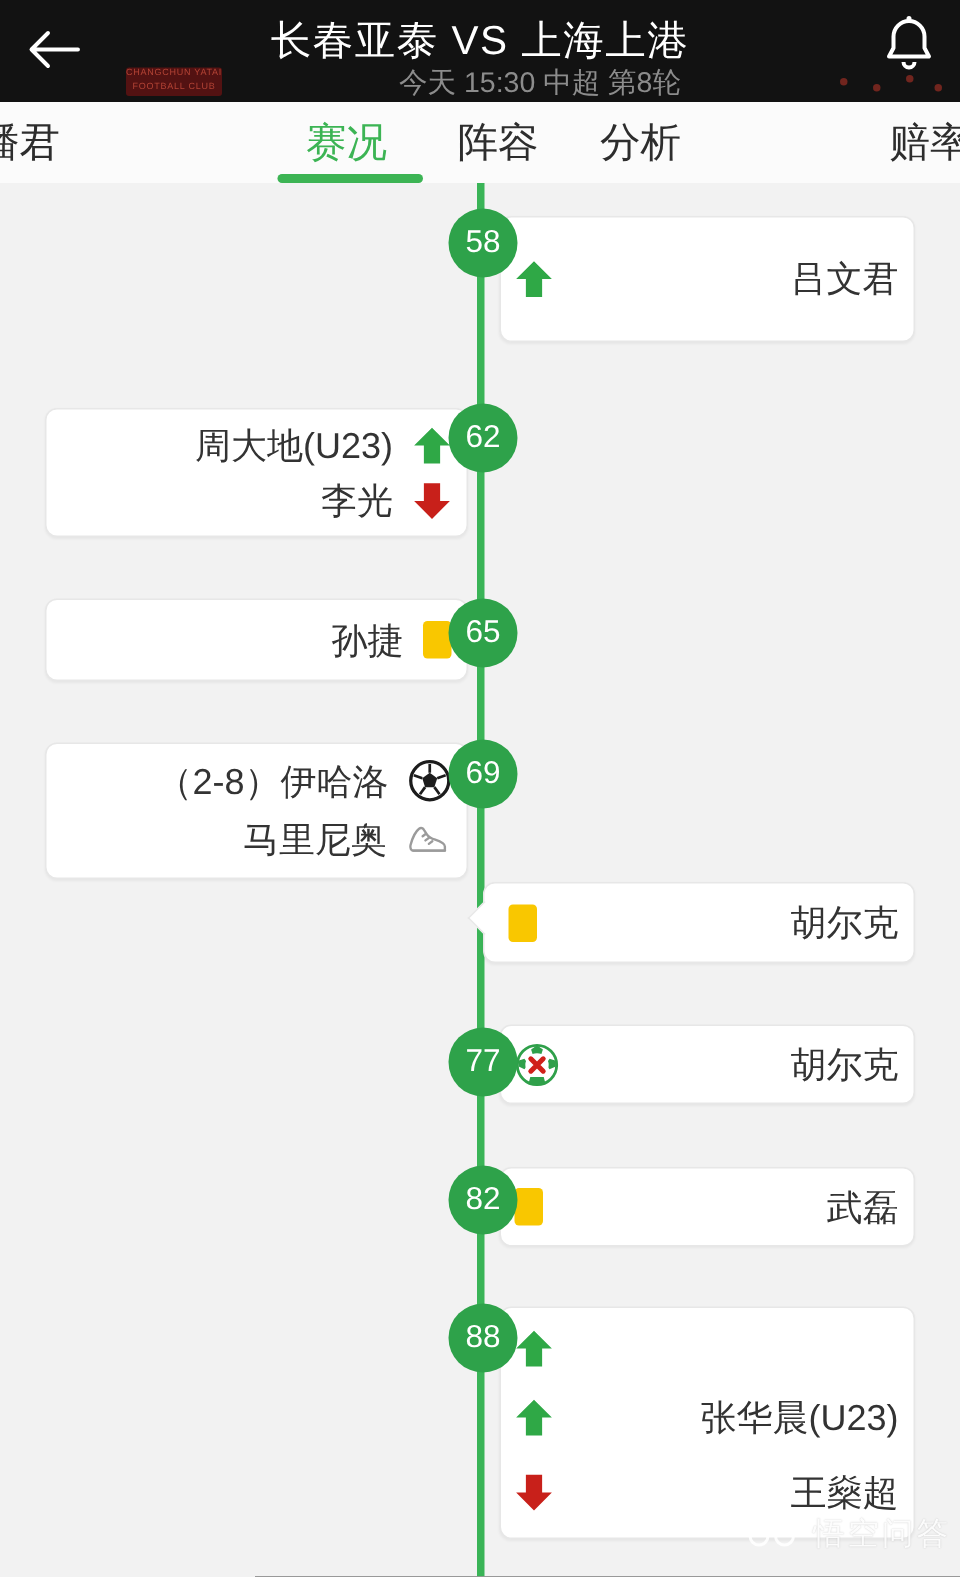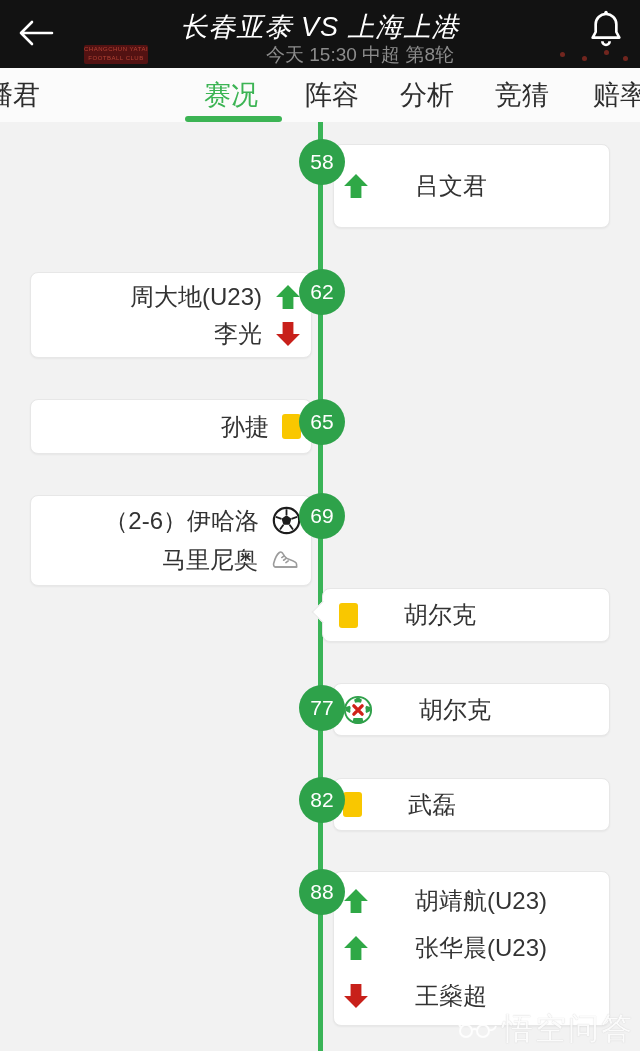--- a/index.html
+++ b/index.html
@@ -2,21 +2,21 @@
 <html><head>
 <meta charset="utf-8">
 <style>
   html,body{margin:0;padding:0;background:#555;}
   .page{position:relative;width:640px;height:1051px;background:#f2f2f2;overflow:hidden;
         font-family:"Liberation Sans", sans-serif;}
 
   
   .hdr{position:absolute;left:0;top:0;width:640px;height:68px;background:#121212;z-index:30;}
   .hdr .title{position:absolute;left:0;top:9px;width:640px;text-align:center;
-              color:#fff;font-size:27px;letter-spacing:1px;font-style:italic;}
+              color:#fff;font-size:27px;letter-spacing:1px;}
   .hdr .subtitle{position:absolute;left:0;top:42px;width:640px;text-align:center;
                  color:#8c8c8c;font-size:19px;margin-left:40px;}
   .back{position:absolute;left:14px;top:16px;width:44px;height:34px;cursor:pointer;}
   .bell{position:absolute;right:14px;top:8px;width:40px;height:44px;cursor:pointer;}
   .club-badge{position:absolute;left:84px;top:45px;width:64px;height:19px;background:#5d1212;
               border-radius:2px;opacity:.88;overflow:hidden;text-align:center;}
   .club-badge div{font-size:6px;line-height:9px;color:#c84a3a;letter-spacing:.5px;white-space:nowrap;}
   .dot{position:absolute;width:5px;height:5px;border-radius:50%;background:#8a2a22;opacity:.8;}
 
   
@@ -26,34 +26,34 @@
   .tab.active{color:#3cb454;}
   .tab-underline{position:absolute;left:185px;bottom:0;width:97px;height:6px;border-radius:3px;
                  background:#3cb454;}
 
   
   .tl-line{position:absolute;left:318px;top:122px;width:5px;height:929px;background:#3ab457;z-index:1;}
   .card{position:absolute;background:#fff;border:1px solid #e7e7e7;border-radius:8px;
         box-shadow:0 1px 2px rgba(0,0,0,.05);z-index:2;display:flex;flex-direction:column;
         justify-content:space-around;padding:5px 0;box-sizing:border-box;}
   .row{display:flex;align-items:center;gap:13px;padding:0 10px;}
-  .card.right .row{justify-content:flex-start;padding-left:9px;gap:46px;}
+  .card.right .row{justify-content:space-between;padding-left:9px;gap:46px;}
   .card.left  .row{justify-content:flex-end;padding-right:10px;}
   .pname{font-size:24px;color:#333;white-space:nowrap;}
   .icon{display:inline-flex;align-items:center;justify-content:center;flex:0 0 auto;}
   .ycard{width:19px;height:25px;background:#f9c700;border-radius:3px;}
   .minute{position:absolute;left:299px;width:46px;height:46px;border-radius:50%;background:#2ea24a;
           color:#fff;display:flex;align-items:center;justify-content:center;font-size:21px;z-index:3;}
   .tail{position:absolute;left:-8px;top:15px;width:15px;height:15px;background:#fff;
         border-left:1px solid #e7e7e7;border-bottom:1px solid #e7e7e7;transform:rotate(45deg);z-index:1;}
 
   
   .wm{position:absolute;right:6px;top:1008px;display:flex;align-items:center;gap:5px;z-index:40;
       opacity:.92;pointer-events:none;}
-  .wm .wm-text{font-size:31px;letter-spacing:2px;color:rgba(255,255,255,.95);
+  .wm .wm-text{font-size:21px;letter-spacing:2px;color:rgba(255,255,255,.95);
       text-shadow:0 0 1px rgba(150,150,150,.6);}
 </style>
 </head>
 <body>
 
 <div class="page">
 
   <header class="hdr">
     <div class="back">
       <svg width="44" height="34" viewBox="0 0 44 34">
@@ -77,21 +77,20 @@
         <circle cx="12" cy="2.4" r="1" fill="#fff"></circle>
       </svg>
     </div>
   </header>
 
   <nav class="tabbar">
     <div class="tab" style="left:-14px">潘君</div>
     <div class="tab active" style="left:204px">赛况</div>
     <div class="tab" style="left:305px">阵容</div>
     <div class="tab" style="left:400px">分析</div>
-    <div class="tab" style="left:495px">竞猜</div>
     <div class="tab" style="left:593px">赔率</div>
     <div class="tab-underline"></div>
   </nav>
 
   <main>
     <div class="tl-line"></div>
 
     <section>
       <div class="card right" style="left:333px;top:144px;width:277px;height:84px">
         <div class="row">
@@ -140,21 +139,21 @@
         </div>
       </div>
       <div class="minute" style="top:399px">
         <span>65</span>
       </div>
     </section>
 
     <section>
       <div class="card left" style="left:30px;top:495px;width:282px;height:91px">
         <div class="row">
-          <span class="pname">（2-6）伊哈洛</span>
+          <span class="pname">（2-8）伊哈洛</span>
           <span class="icon">
             <svg width="29" height="29" viewBox="0 0 32 32">
               <circle cx="16" cy="16" r="14" fill="#fff" stroke="#1c1c1c" stroke-width="2.4"></circle>
               <path d="M16 10.2l5.5 4-2.1 6.5h-6.8l-2.1-6.5z" fill="#1c1c1c"></path>
               <g stroke="#1c1c1c" stroke-width="2">
                 <path d="M16 10.2V3.6"></path>
                   <path d="M21.5 14.2l6.2-2.2"></path>
                   <path d="M19.4 20.7l3.8 5.2"></path>
                 <path d="M12.6 20.7l-3.8 5.2"></path>
                   <path d="M10.5 14.2l-6.2-2.2"></path>
@@ -225,21 +224,20 @@
     </section>
 
     <section>
       <div class="card right" style="left:333px;top:871px;width:277px;height:155px">
         <div class="row">
           <span class="icon">
             <svg width="26" height="26" viewBox="0 0 24 24">
                 <path d="M12 1L23 12h-6v11H7V12H1z" fill="#2fa846"></path>
               </svg>
             </span>
-          <span class="pname">胡靖航(U23)</span>
         </div>
         <div class="row">
           <span class="icon">
             <svg width="26" height="26" viewBox="0 0 24 24">
                 <path d="M12 1L23 12h-6v11H7V12H1z" fill="#2fa846"></path>
               </svg>
             </span>
           <span class="pname">张华晨(U23)</span>
         </div>
         <div class="row">

